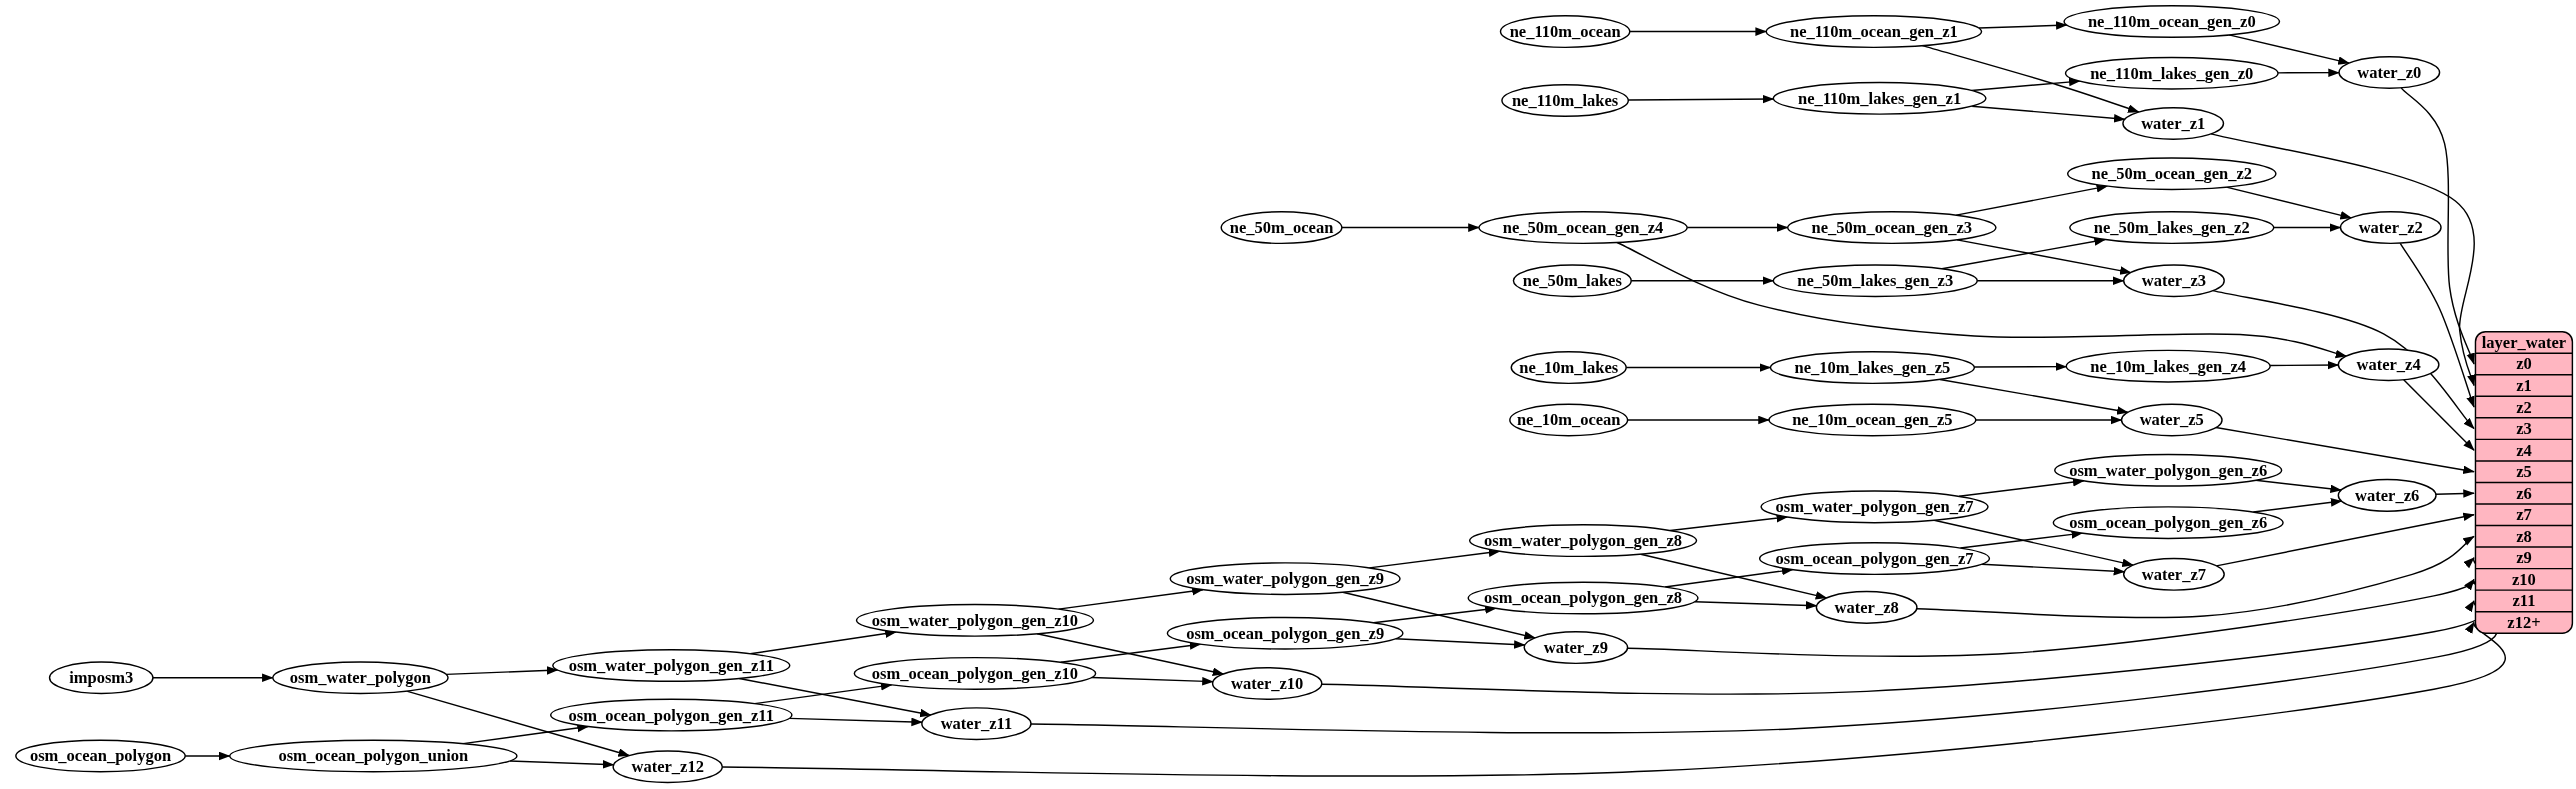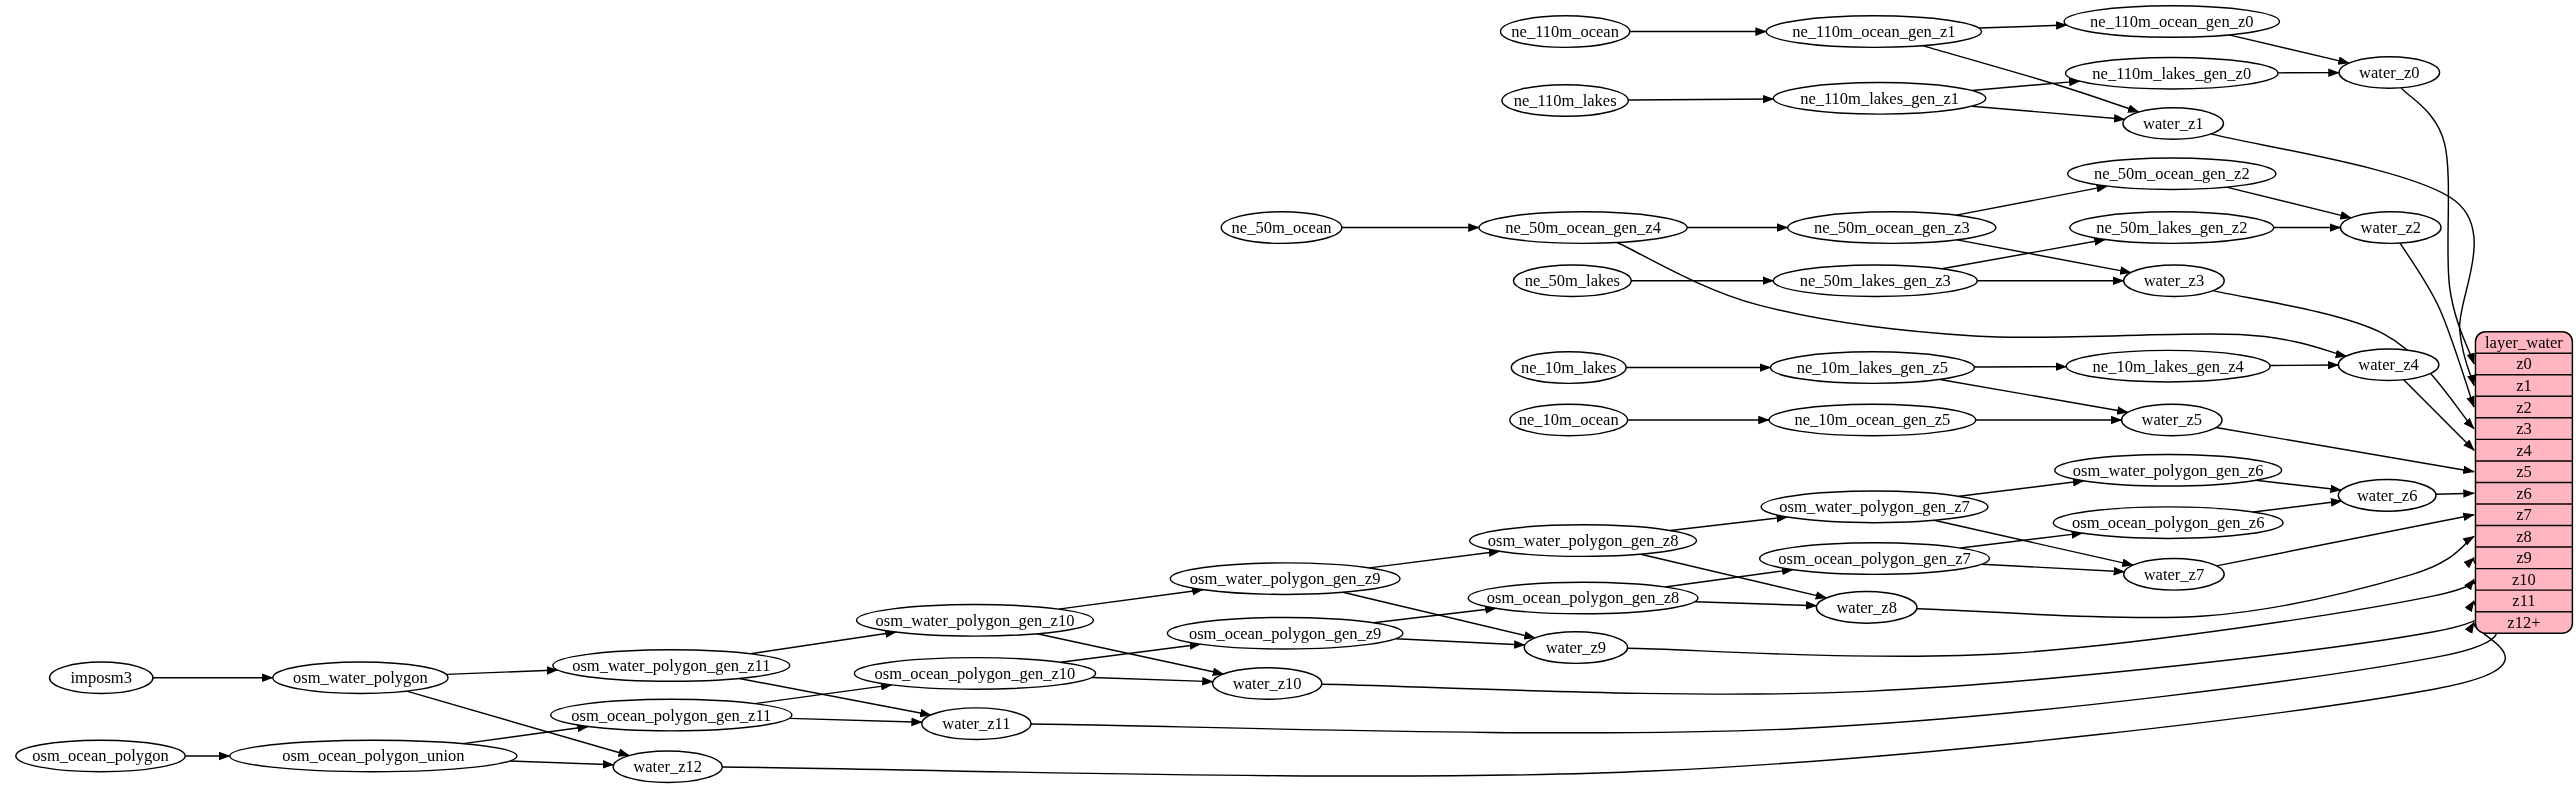--- a/index.html
+++ b/index.html
@@ -1,16 +1,16 @@
 <!DOCTYPE html>
 <html style="font-size:11.5px"><head>
 <meta charset="utf-8">
 <style>
   html,body{margin:0;padding:0;background:#ffffff;}
-  .wrap{width:100%;background:#ffffff;}
+  .wrap{width:100%;background:#ffffff;font-weight:bold;}
   svg{display:block;width:100%;height:auto;}
   text{font-family:"Liberation Serif","DejaVu Serif",serif;font-size:23px;fill:#000000;}
 </style>
 </head>
 <body>
 
 <div class="wrap">
   <svg id="graph-svg" viewBox="0 0 3588 1099" xmlns="http://www.w3.org/2000/svg" style="background: rgb(255, 255, 255);">
       <defs>
         <marker id="arrow" markerUnits="userSpaceOnUse" markerWidth="18" markerHeight="14" refX="15" refY="6" orient="auto">

